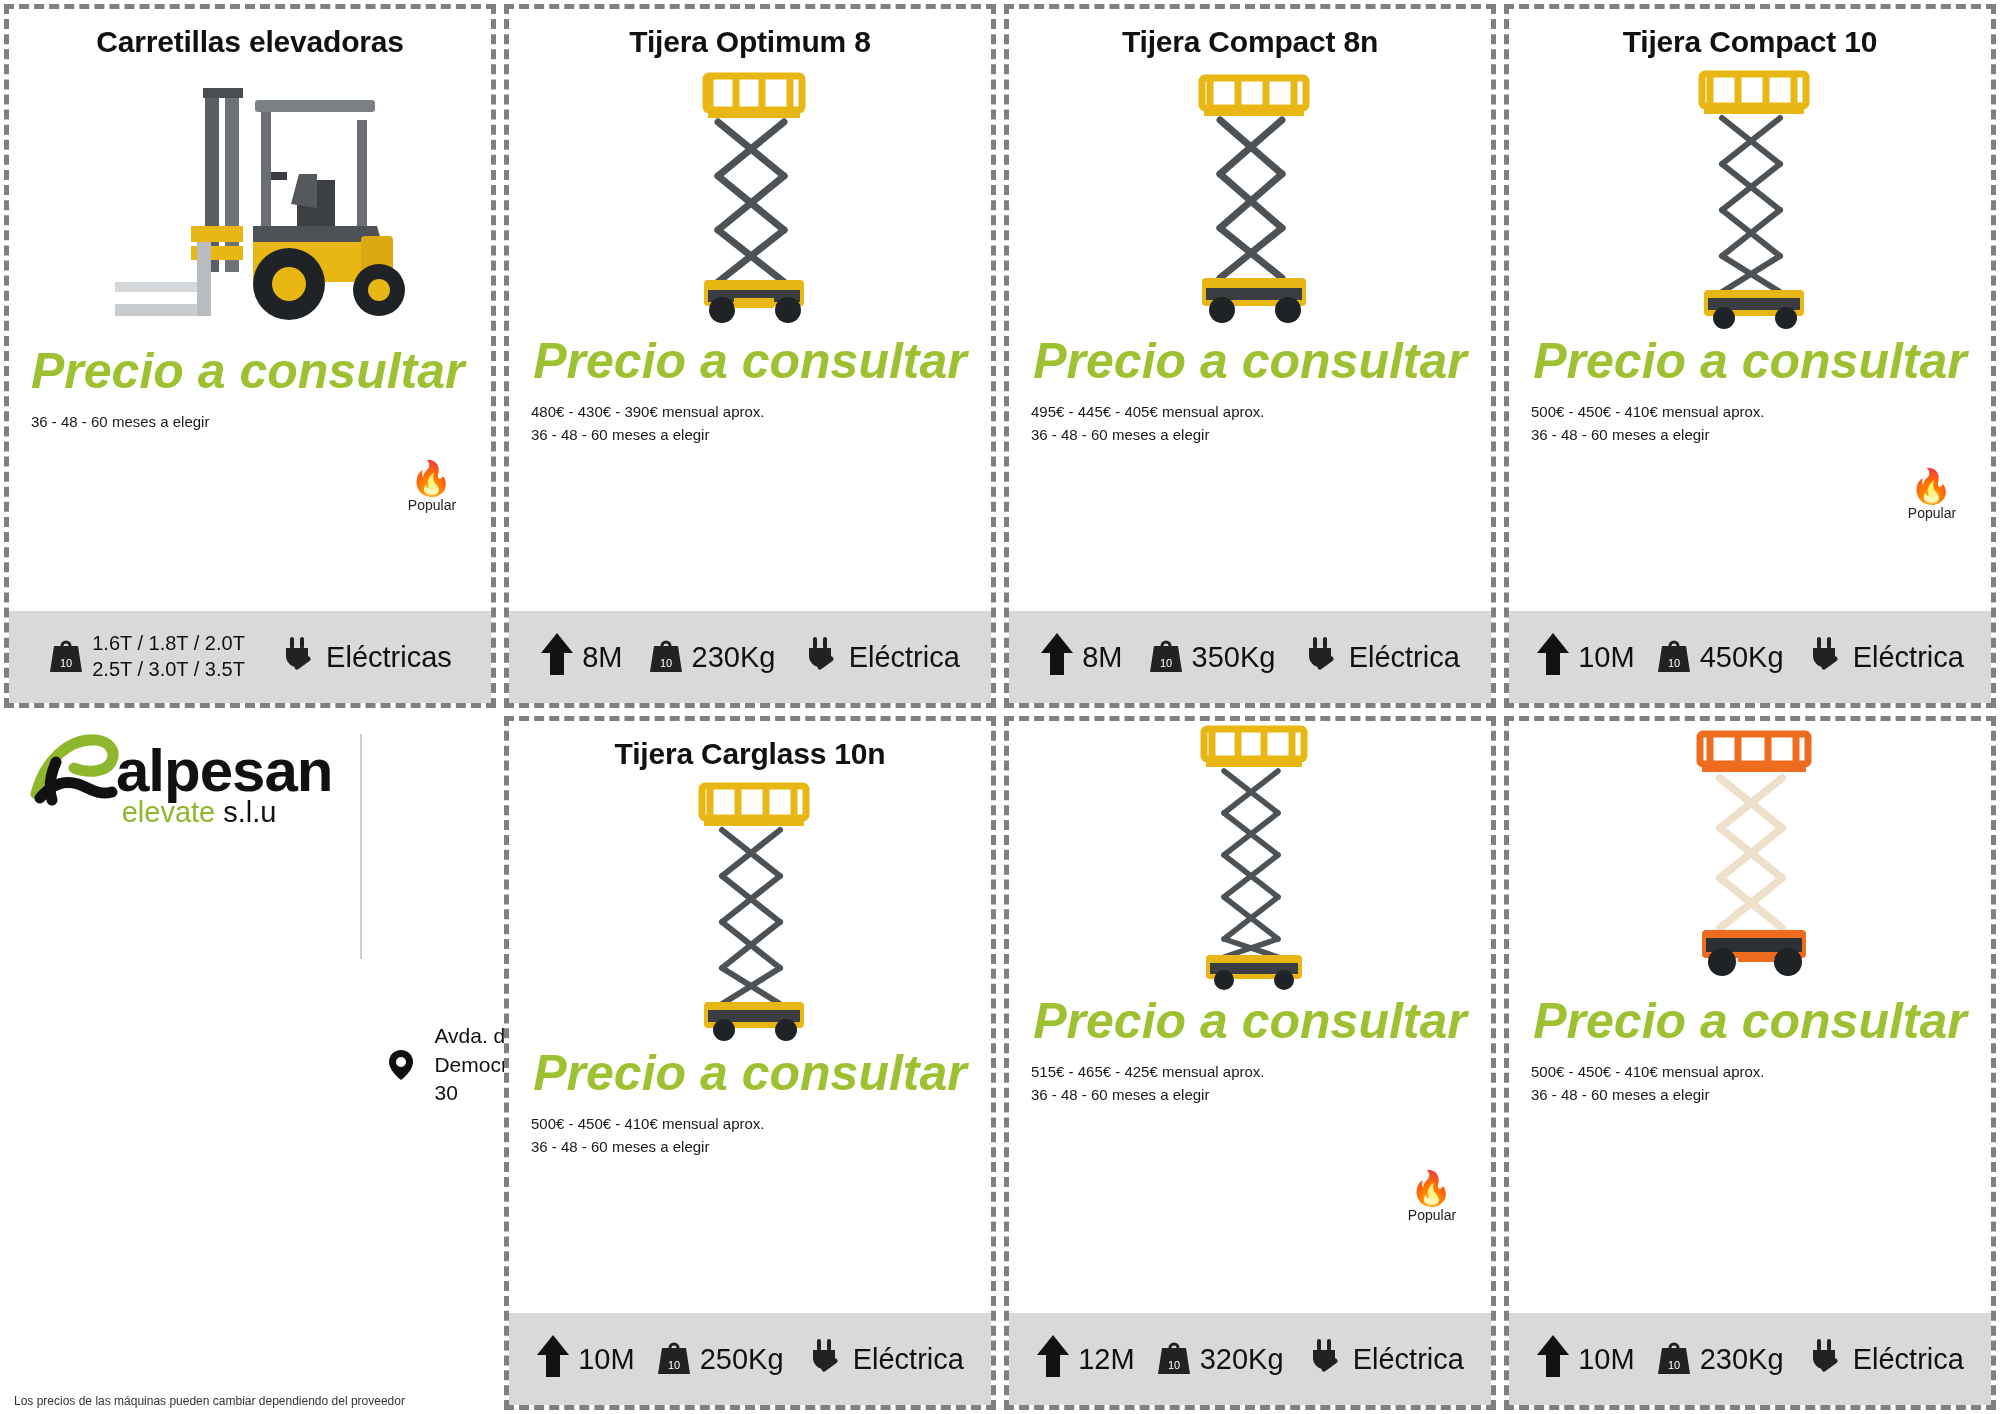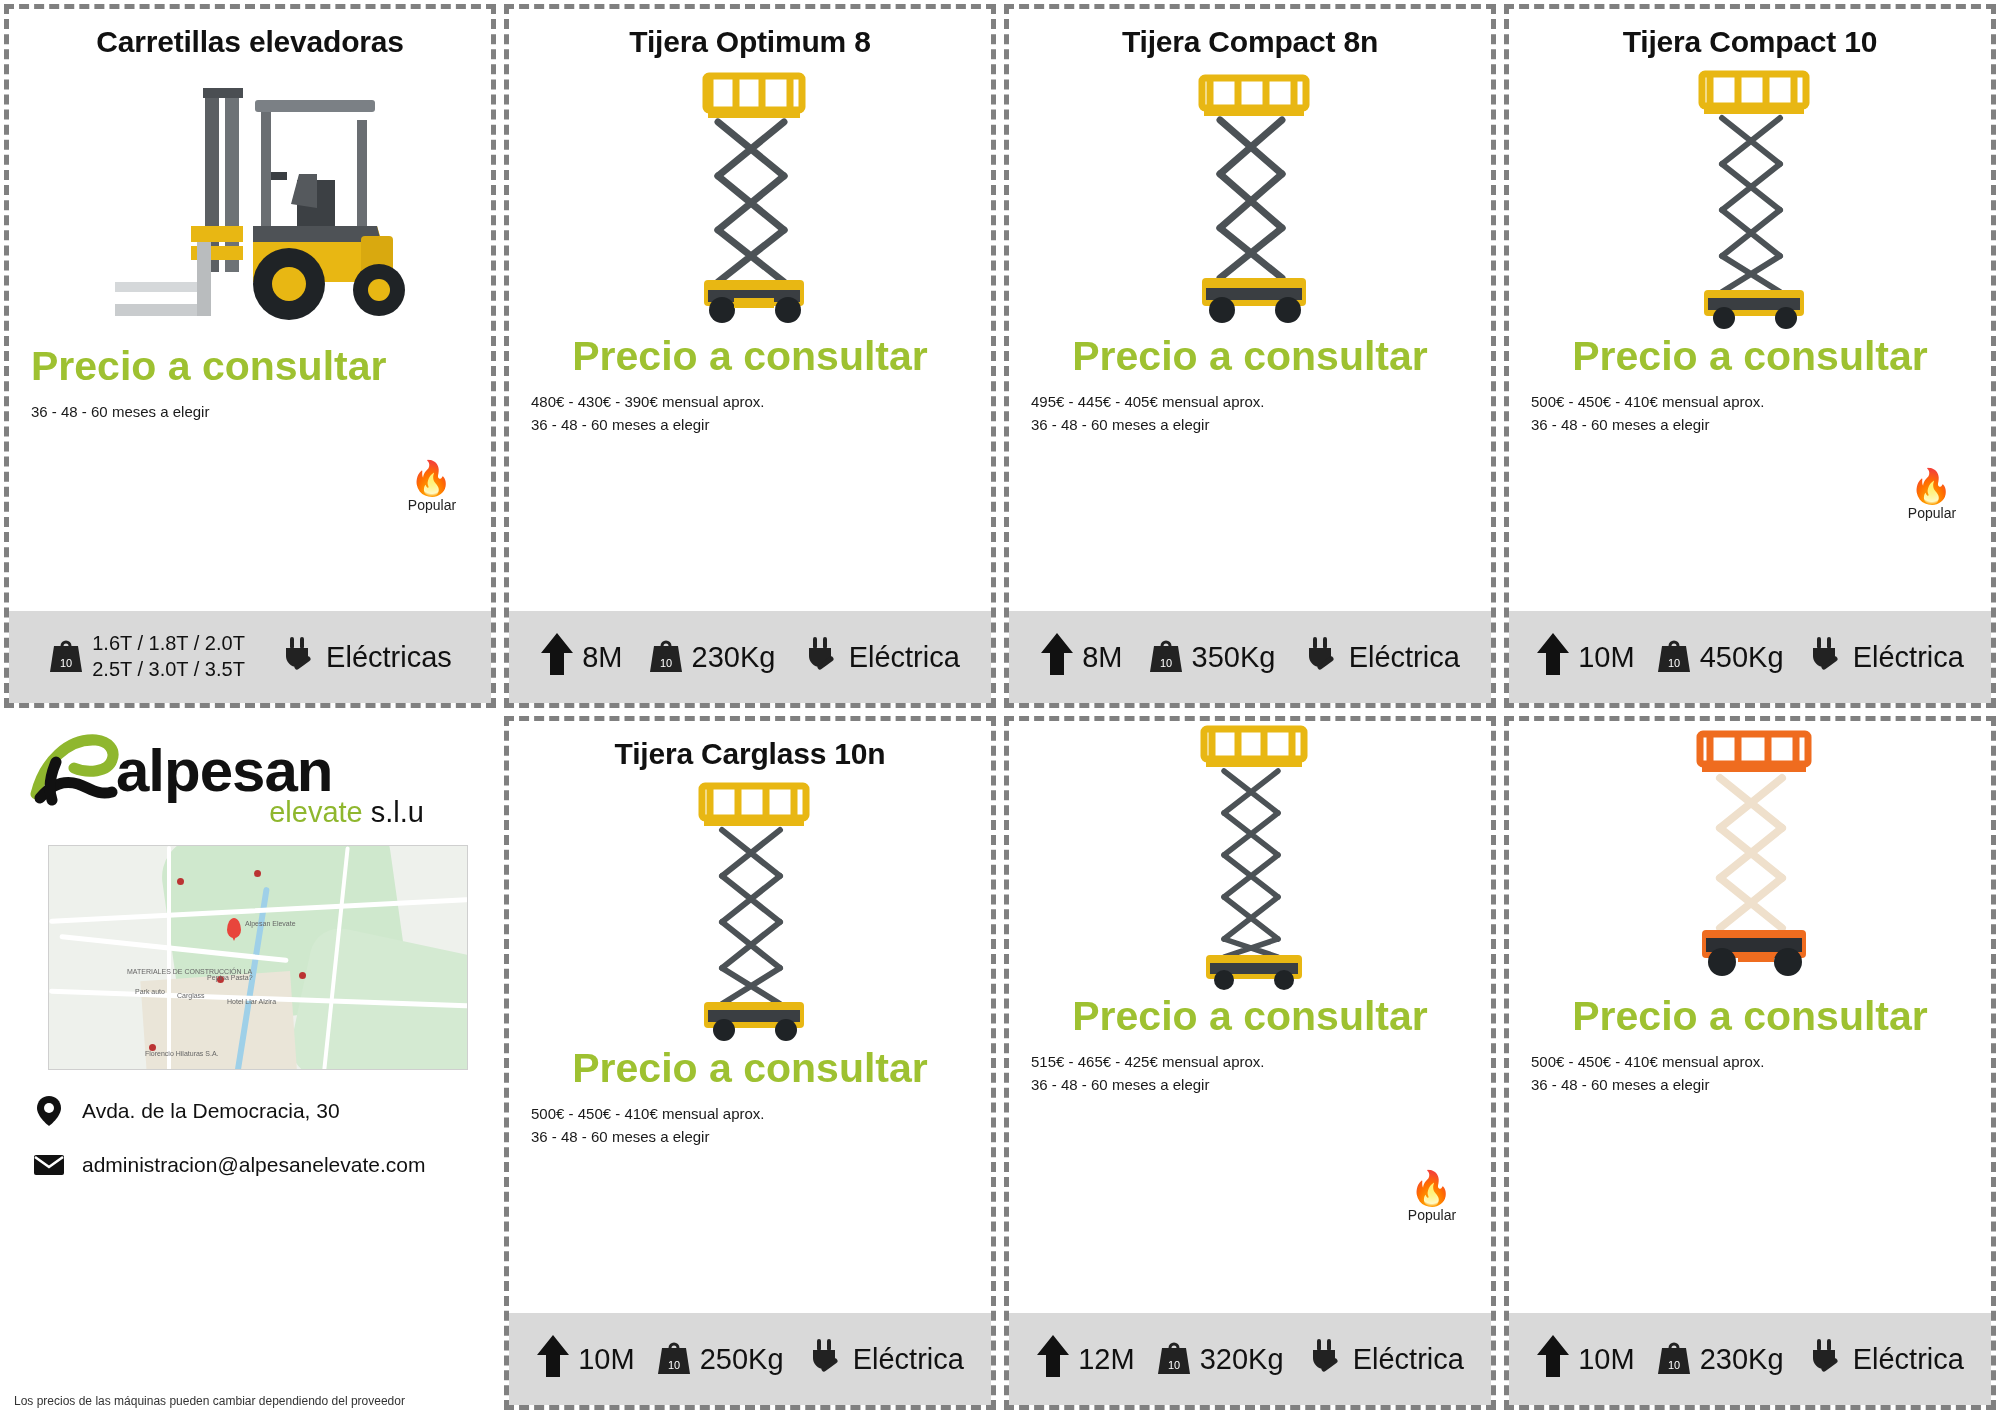--- a/index.html
+++ b/index.html
@@ -43,26 +43,27 @@
     flex: 0 0 auto;
     height: 270px;
     display: flex;
     align-items: center;
     justify-content: center;
     position: relative;
   }
   .img-area.forklift { height: 280px; }
 
   .price {
-    font-size: 41px;
+    font-size: 50px;
     font-weight: bold;
     color: #9ec131;
     text-align: center;
     line-height: 1.05;
     margin-top: 4px;
+    font-style: italic;
   }
   .card.forklift-card .price { text-align: left; padding-left: 22px; }
 
   .sub {
     font-size: 15px;
     color: #1a1a1a;
     padding-left: 22px;
     padding-top: 12px;
     line-height: 1.55;
   }
@@ -100,21 +101,21 @@
 
   
   .ico { flex: 0 0 auto; display: inline-block; }
   .arrow-ico { width: 34px; height: 46px; }
   .weight-ico { width: 36px; height: 40px; }
   .plug-ico { width: 40px; height: 38px; }
 
   
   .info {
     width: 100%; height: 100%;
-    display: flex; flex-direction: column;
+    display: flex; flex-direction: row;
     padding: 10px 16px 6px 16px;
     position: relative;
   }
   .logo-wrap { padding: 6px 0 8px 10px; }
   .logo-row { display: flex; align-items: center; }
   .logo-mark { width: 92px; height: 76px; flex: 0 0 auto; }
   .logo-text {
     font-size: 60px; font-weight: bold; color: #111; letter-spacing: -1px;
     margin-left: -6px;
   }

